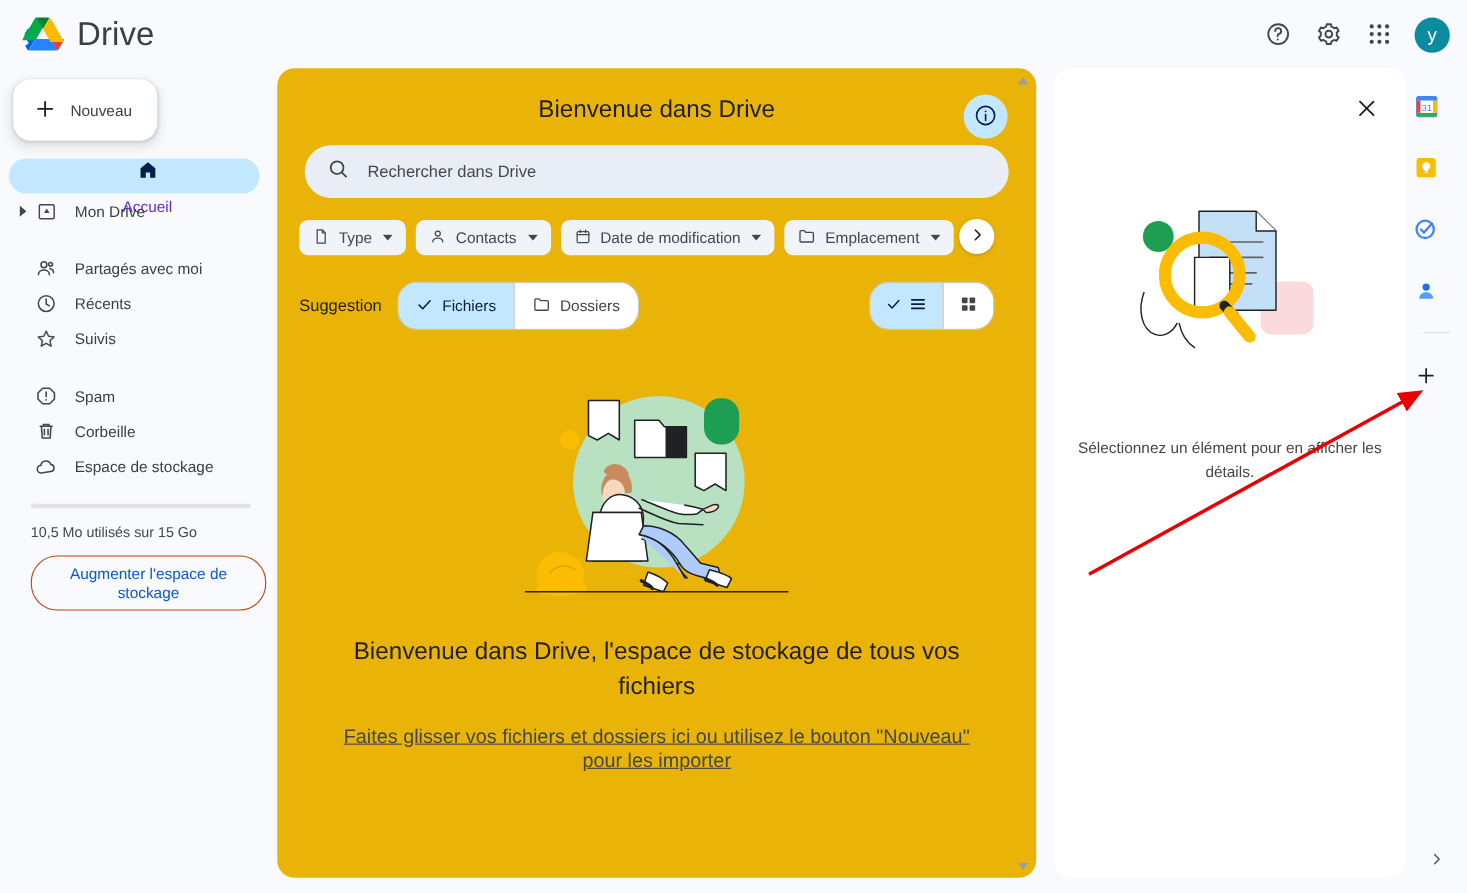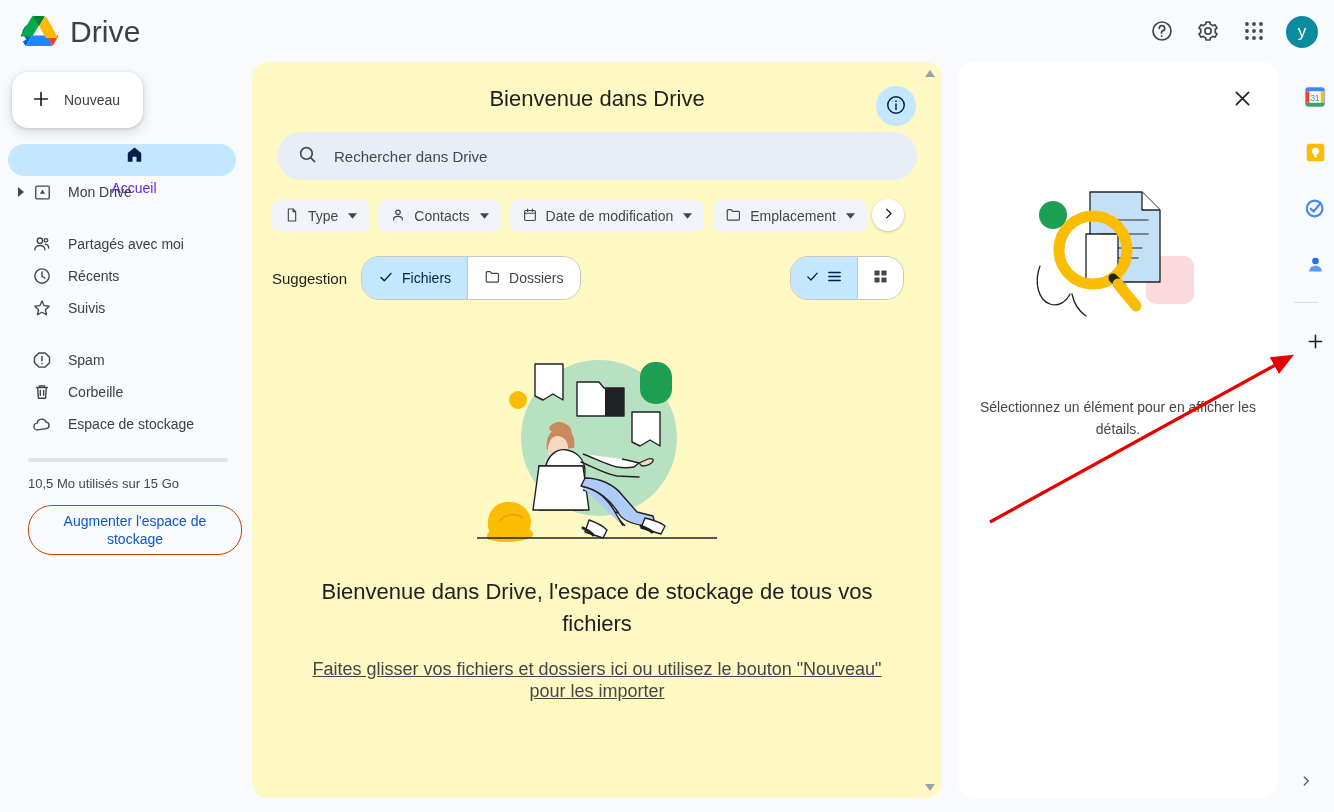--- a/index.html
+++ b/index.html
@@ -84,21 +84,21 @@
     border: 1px solid #c2410c; border-radius: 24px;
     background: transparent; color: #0b57d0;
     font-size: 14px; font-family: inherit; cursor: pointer;
     padding: 6px 14px; line-height: 18px;
   }
 
   
   #main-card {
     position: absolute; left: 252px; top: 62px;
     width: 690px; height: 736px;
-    background: #fef9c3; border-radius: 16px;
+    background: #eab308; border-radius: 16px;
     overflow: hidden;
   }
   #main-title {
     text-align: center; font-size: 22px; color: #1f1f1f;
     margin-top: 24px; font-weight: 400;
   }
   #info-button {
     position: absolute; right: 26px; top: 24px;
     width: 40px; height: 40px; border-radius: 50%;
     background: #c2e7ff; border: none; cursor: pointer;
@@ -210,21 +210,21 @@
   }
 
   
   #right-rail {
     position: absolute; right: 0; top: 64px; width: 56px; height: 748px;
     background: #f8fafd;
     display: flex; flex-direction: column; align-items: center;
   }
   .rail-btn {
     width: 40px; height: 40px; border-radius: 50%;
-    display: flex; align-items: center; justify-content: flex-end;
+    display: flex; align-items: center; justify-content: flex-start;
     cursor: pointer; background: transparent; border: none;
     margin-top: 12px;
   }
   #rail-divider { width: 24px; height: 1px; background: #dadce0; margin: 16px 0 0; }
   #rail-expand {
     position: absolute; bottom: 12px; left: 50%; transform: translateX(-50%);
     width: 36px; height: 36px; border-radius: 50%;
     display: flex; align-items: center; justify-content: center;
     cursor: pointer; background: transparent; border: none; color: #444746;
   }

